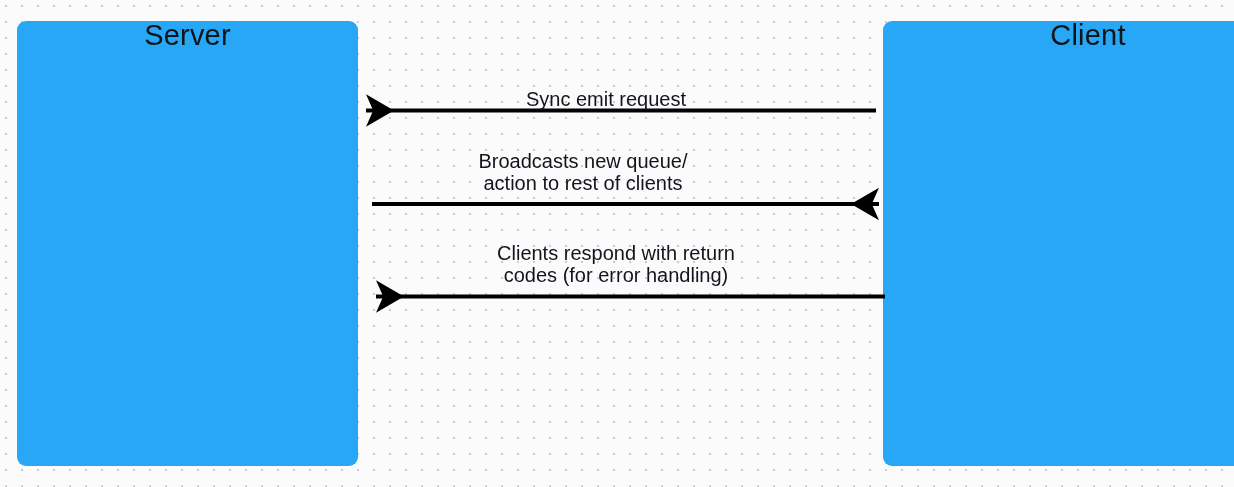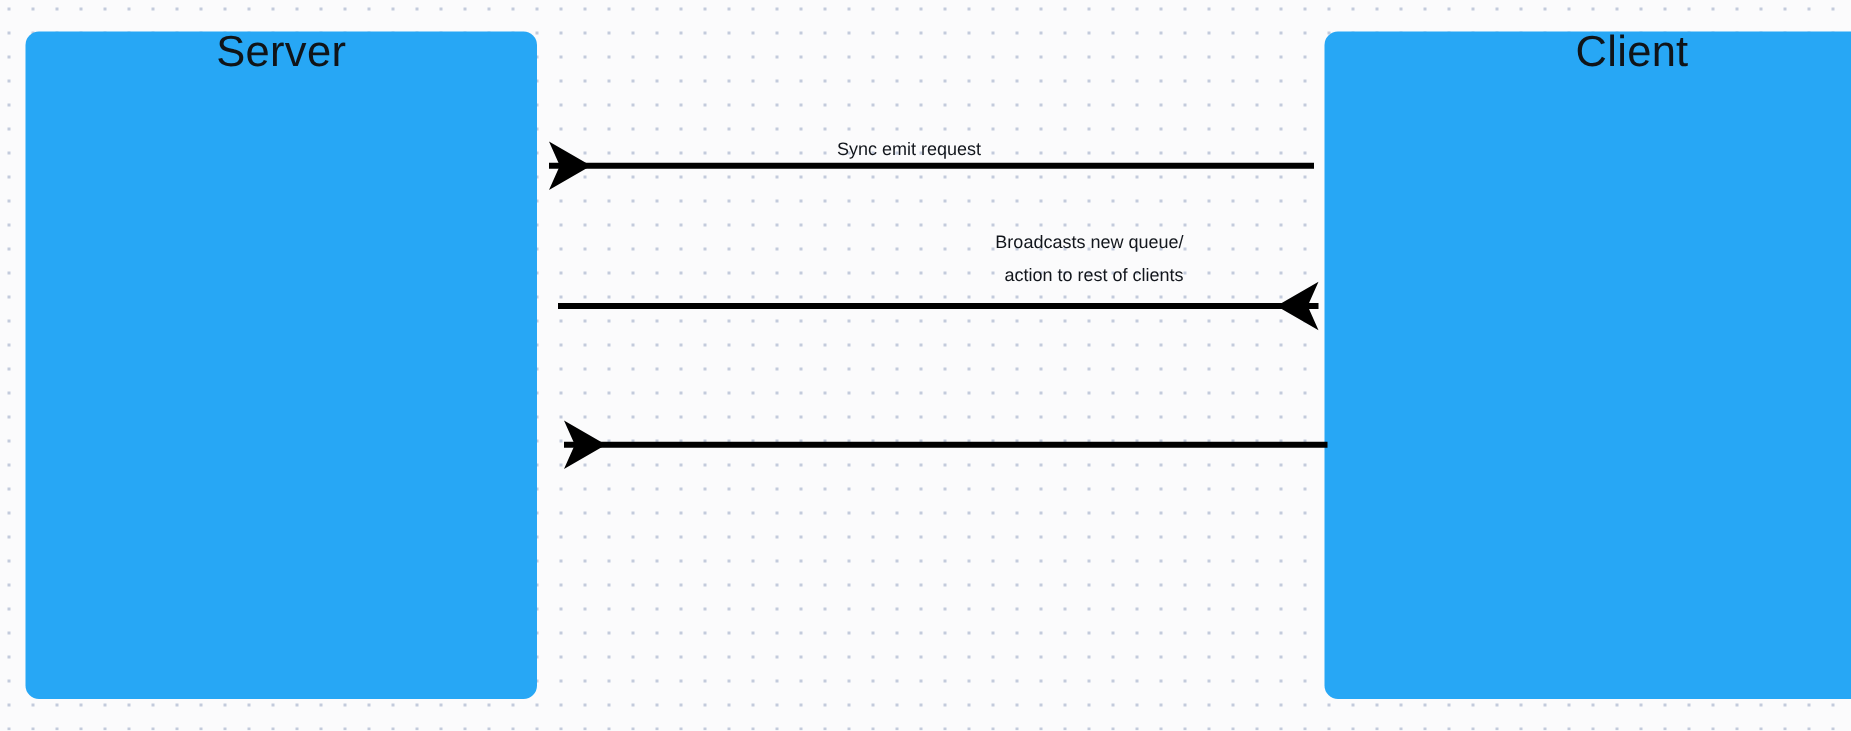--- a/index.html
+++ b/index.html
@@ -65,29 +65,29 @@
     top: 0;
     width: 1234px;
     height: 487px;
     overflow: visible;
   }
 
   
   .edge-label {
     position: absolute;
     color: #12161c;
-    font-size: 12px;
+    font-size: 20px;
     line-height: 22px;
     text-align: center;
     white-space: pre-line;
     transform: translateX(-50%);
   }
 
   #edge-label-1 { left: 606px; top: 88px;  width: 330px; }
-  #edge-label-2 { left: 624px; top: 150px; width: 330px; text-align: right; }
+  #edge-label-2 { left: 583px; top: 150px; width: 330px; }
   #edge-label-3 { left: 616px; top: 242px; width: 340px; }
 </style>
 </head>
 <body>
 
 <div id="diagram-canvas">
 
   <div class="node-box" id="node-server">
     <span class="node-label">Server</span>
   </div>
@@ -111,14 +111,16 @@
     <line x1="372" y1="204" x2="879" y2="204" stroke="#000000" stroke-width="4" marker-end="url(#arrowhead-right)"></line>
 
     <line x1="885" y1="296.5" x2="376" y2="296.5" stroke="#000000" stroke-width="4" marker-end="url(#arrowhead-right)"></line>
   </svg>
 
   <div class="edge-label" id="edge-label-1">Sync emit request</div>
 
   <div class="edge-label" id="edge-label-2">Broadcasts new queue/
 action to rest of clients</div>
 
+  <div class="edge-label" id="edge-label-3">Clients respond with return
+codes (for error handling)</div>
 
 </div>
 
 </body></html>

